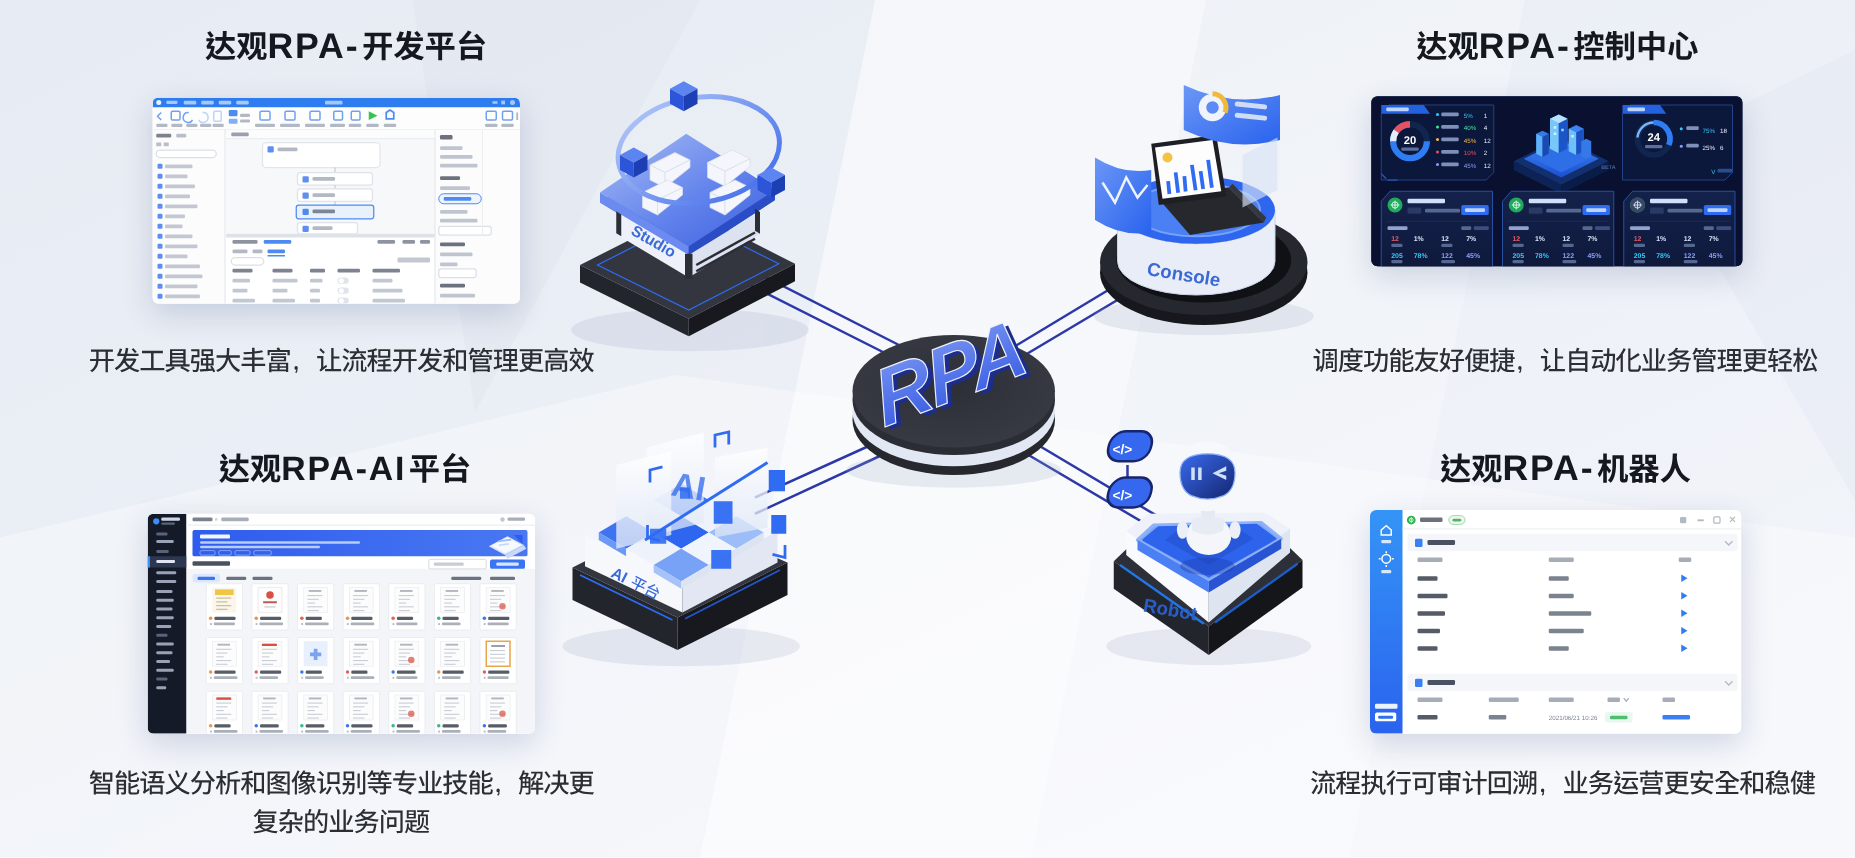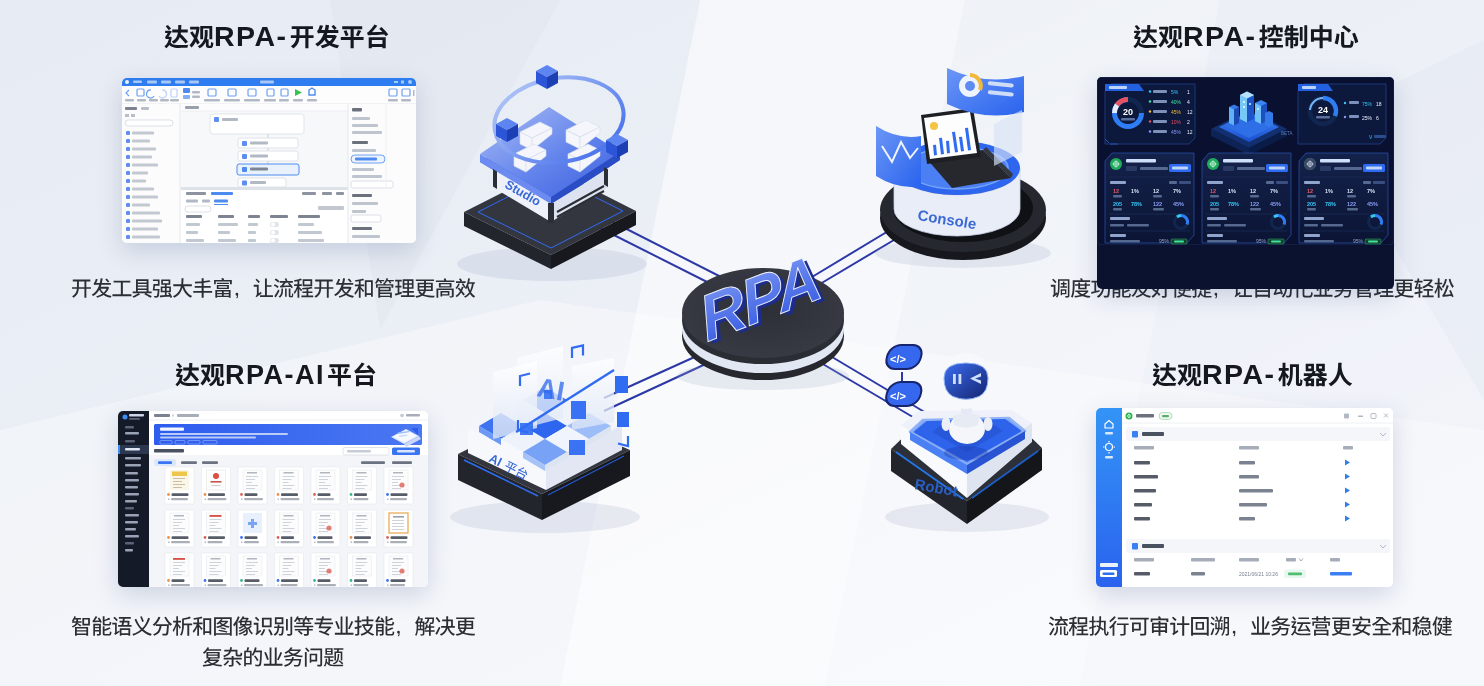--- a/index.html
+++ b/index.html
@@ -436,21 +436,21 @@
       <rect x="230" y="132" width="14" height="3" rx="1"></rect>
     </g>
     <rect x="229" y="137" width="30" height="7" rx="2" fill="#fff" stroke="#dcdfe6"></rect>
     <g fill="#bfc5cf">
       <rect x="230" y="149" width="20" height="3" rx="1" fill="#6b727e"></rect>
       <rect x="230" y="157" width="28" height="3" rx="1"></rect>
     </g>
     <line x1="264" y1="26" x2="264" y2="110" stroke="#eceef2" stroke-width="0.8"></line>
   </svg>
   </div>
-  <div class="shot" id="shot-tr" style="left:1097px;top:77px;width:297px;height:212px;background:#0b1230;overflow:hidden;">
+  <div class="shot" id="shot-tr" style="left:1097px;top:77px;width:297px;height:136px;background:#0b1230;overflow:hidden;">
   <svg width="297" height="168" xmlns="http://www.w3.org/2000/svg" font-family="Liberation Sans, sans-serif">
     <defs>
       <linearGradient id="tCard" x1="0" y1="0" x2="0" y2="1">
         <stop offset="0" stop-color="#15254f"></stop>
           <stop offset="1" stop-color="#0c1636"></stop>
       </linearGradient>
       <linearGradient id="tPlat" x1="0" y1="0" x2="0" y2="1">
         <stop offset="0" stop-color="#3f86f2"></stop>
           <stop offset="1" stop-color="#1b4fd0"></stop>
       </linearGradient>

